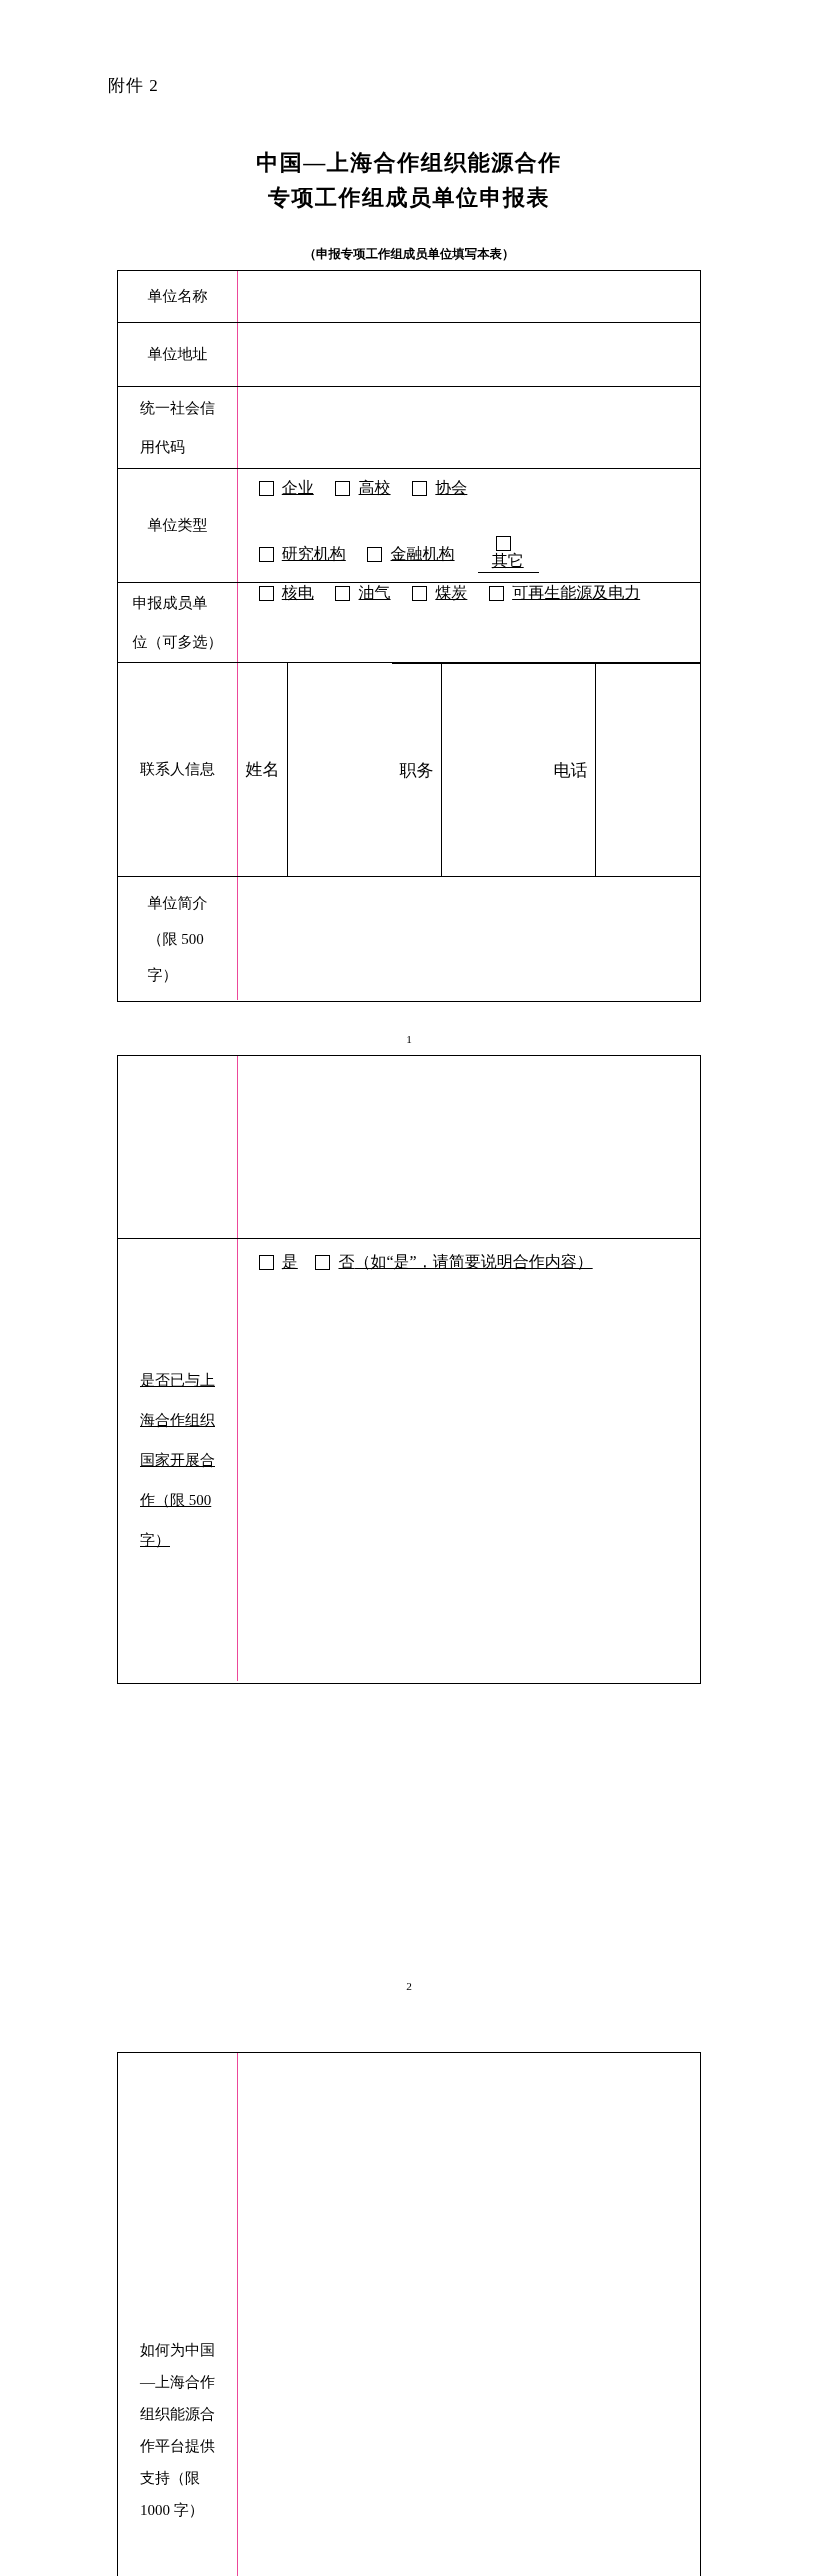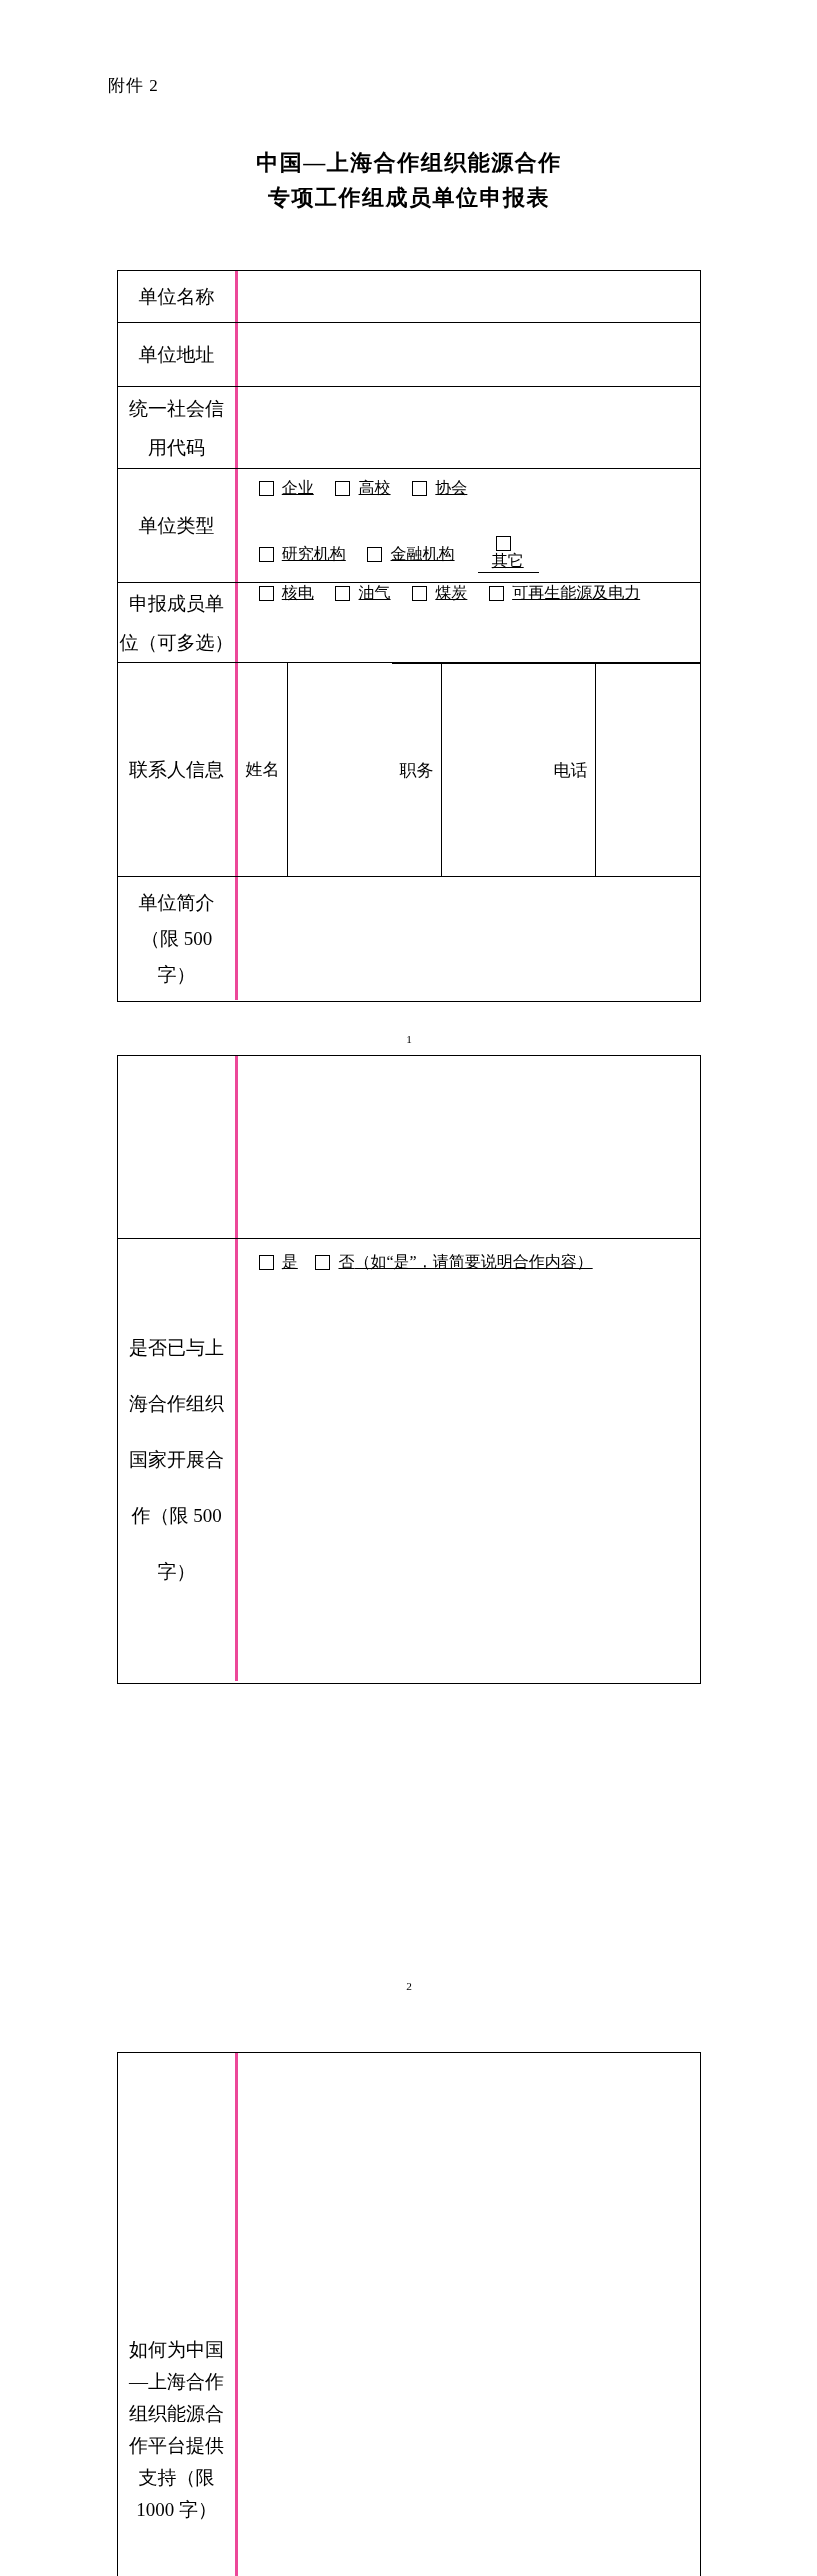--- a/index.html
+++ b/index.html
@@ -27,23 +27,23 @@
   }
 
   .tbl {
     position:absolute; left:117px; width:584px;
     border:1.5px solid #000; box-sizing:border-box; background:#fff;
     display:flex; flex-direction:column;
   }
   .row { display:flex; box-sizing:border-box; border-top:1px solid #000; flex:0 0 auto; }
   .row.first { border-top:none; }
   .lbl {
-    flex:0 0 120px; width:120px; border-right:3px solid #ec4899; box-sizing:border-box;
+    flex:0 0 120px; width:120px; border-right:1px solid #ec4899; box-sizing:border-box;
     display:flex; align-items:center; justify-content:center;
-    text-align:center; font-size:19px; line-height:39px; white-space:pre-line;
+    text-align:left; font-size:15px; line-height:39px; white-space:pre-line;
   }
   .lbl.tight { line-height:32px; }
   .content { flex:1 1 auto; box-sizing:border-box; }
 
   
   .optline { display:flex; align-items:center; font-size:16px;text-decoration:underline; }
   .opt { display:inline-flex; align-items:center; margin-right:21.6px; }
   .cb {
     display:inline-block; width:13px; height:13px;
     border:1.5px solid #000; box-sizing:content-box; margin-right:8.2px;
@@ -71,20 +71,21 @@
   }
 </style>
 </head>
 <body>
 
 <div class="sheet">
 
   <div class="attachment">附件 2</div>
   <div class="title title1">中国—上海合作组织能源合作</div>
   <div class="title title2">专项工作组成员单位申报表</div>
+  <div class="subtitle">（申报专项工作组成员单位填写本表）</div>
 
   <div class="tbl" style="top:270px; height:732px;">
 
     <div class="row first" style="height:51px;">
       <div class="lbl">单位名称</div>
       <div class="content"></div>
     </div>
 
     <div class="row" style="height:64px;">
       <div class="lbl">单位地址</div>
@@ -184,21 +185,21 @@
   </div>
 
   <div class="pagenum" style="top:1033px;">1</div>
 
   <div class="tbl" style="top:1055px; height:629px;">
     <div class="row first" style="height:182px;">
       <div class="lbl"></div>
       <div class="content"></div>
     </div>
     <div class="row" style="height:443px;">
-      <div class="lbl" style="line-height:56px;">是否已与上
+      <div class="lbl" style="line-height:40px;text-decoration:underline;">是否已与上
 海合作组织
 国家开展合
 作（限 500
 字）</div>
       <div class="content coop-content">
         <div class="optline">
           <span class="opt" style="margin-right:17.5px;">
               <span class="cb"></span>
               <span>是</span>
             </span>

